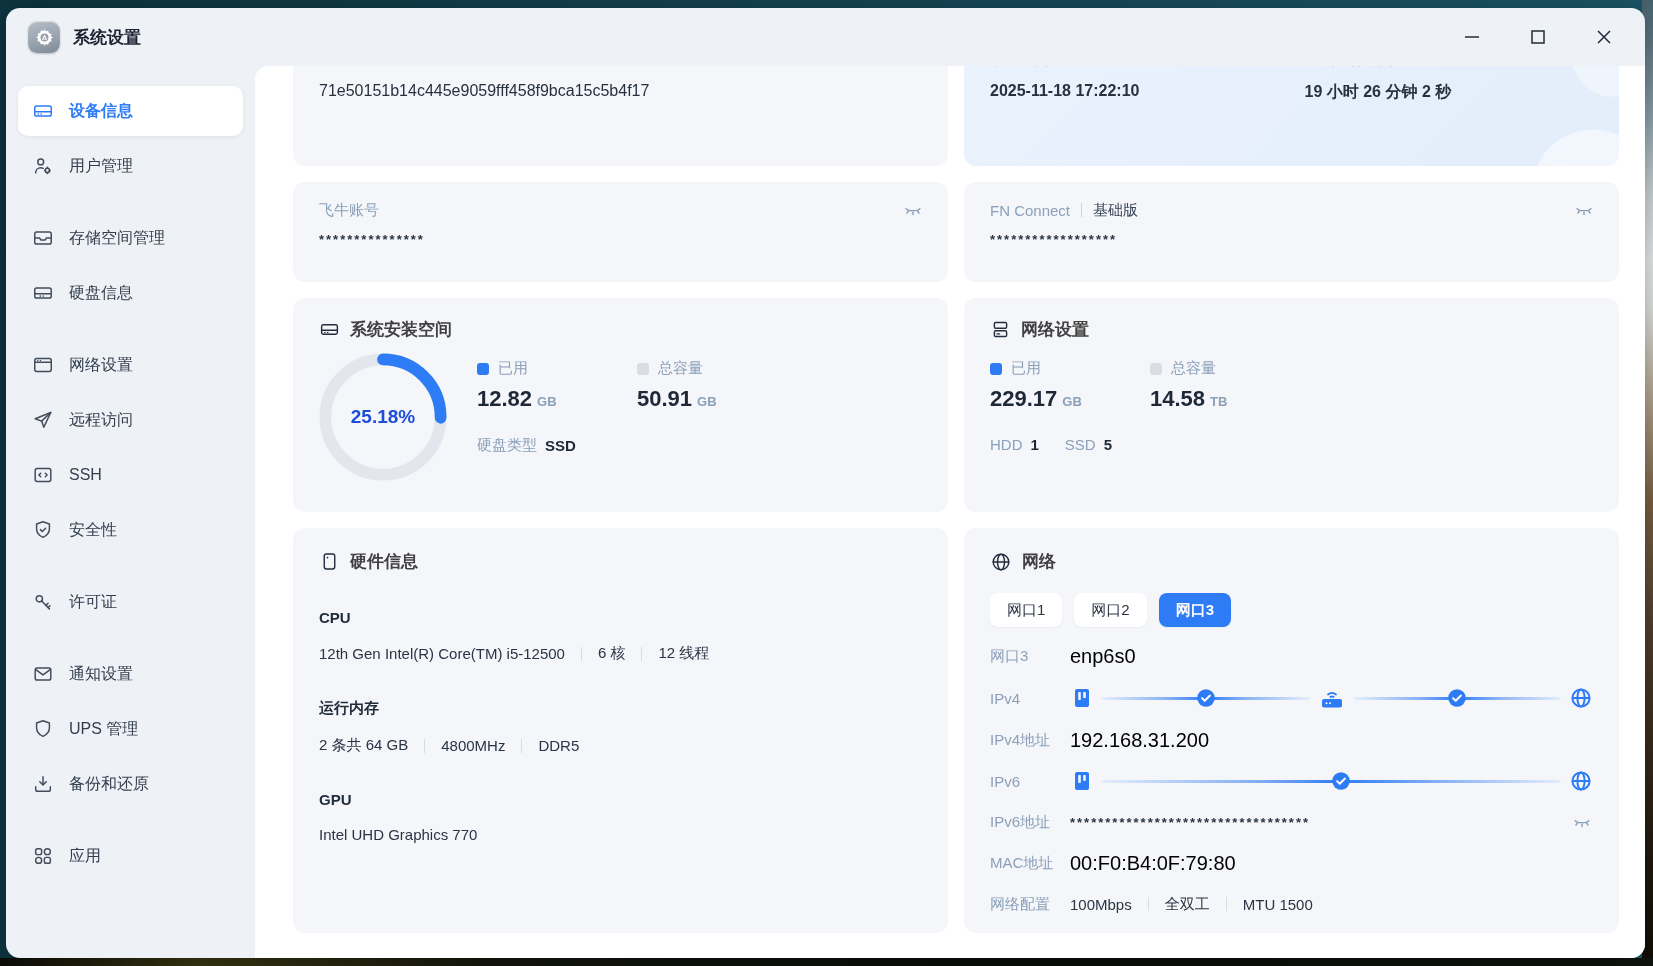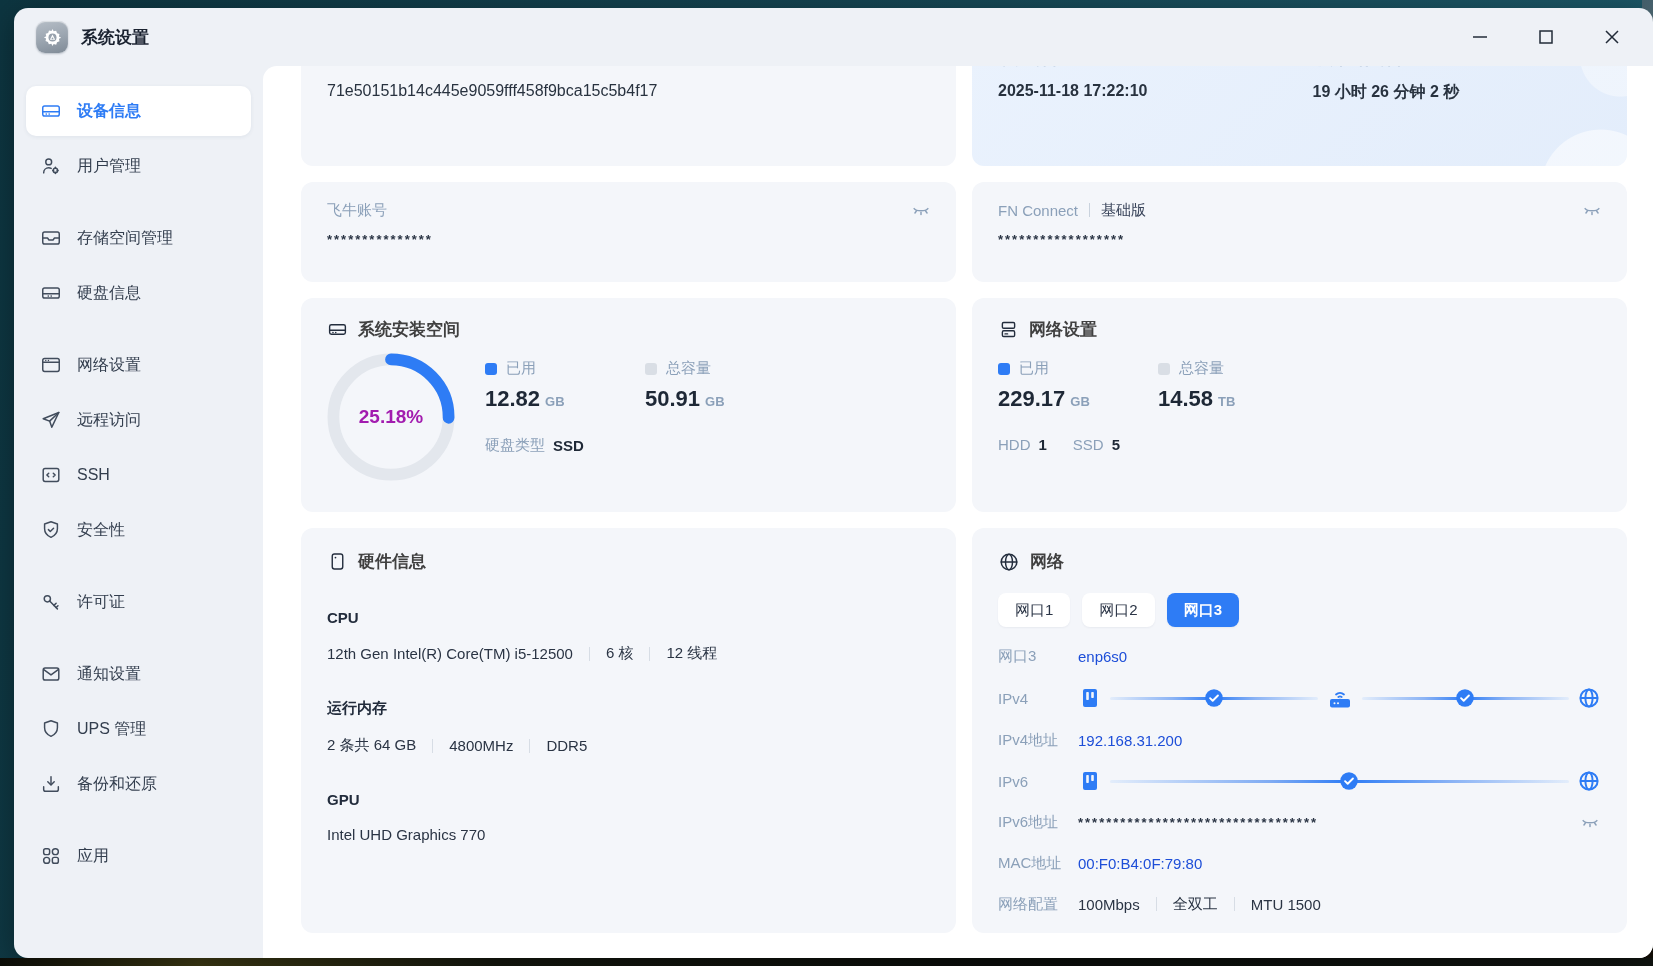--- a/index.html
+++ b/index.html
@@ -13,21 +13,21 @@
     position:absolute;right:0;top:0;width:11px;height:100%;
     background:linear-gradient(180deg,#46626e 0%,#8fa4ae 12%,#cfd9dc 20%,#edf0f0 27%,#e4e7e4 32%,
       #b2a28a 42%,#7c6243 52%,#564231 64%,#372a1b 78%,#20180d 90%,#120d06 100%);
   }
   .wallpaper-bottom{
     position:absolute;left:0;bottom:0;width:100%;height:8px;
     background:linear-gradient(90deg,#0c0d08 0%,#3d3a14 12%,#14170e 30%,#0a0d0a 60%,#101410 100%);
   }
 
   .window{
-    position:absolute;left:14px;top:8px;width:1639px;height:950px;
+    position:absolute;left:6px;top:8px;width:1639px;height:950px;
     background:#eef1f6;border-radius:14px;overflow:hidden;
     display:flex;flex-direction:column;box-shadow:0 6px 30px rgba(0,0,0,.35);
   }
 
   
   .titlebar{height:58px;flex:0 0 58px;display:flex;align-items:center;padding:0 30px 0 22px;}
   .app-icon{
     width:32px;height:32px;border-radius:9px;flex:0 0 32px;
     background:linear-gradient(165deg,#b6bec7 0%,#9aa4af 55%,#7f8a96 100%);
     display:flex;align-items:center;justify-content:center;
@@ -80,21 +80,21 @@
   .stars{margin-top:11px;font-size:13px;letter-spacing:2px;color:#2a3444;font-weight:700;}
 
   
   .card-usage{height:214px;padding:20px 26px;}
   .card-head{display:flex;align-items:center;gap:10px;}
   .card-head .icn{color:#232d3d;}
   .card-title{font-size:17px;font-weight:700;color:#404040;}
   .usage-body{display:flex;align-items:flex-start;gap:30px;margin-top:12px;}
   .donut-wrap{position:relative;width:128px;height:128px;flex:0 0 128px;}
   .donut-pct{position:absolute;inset:0;display:flex;align-items:center;justify-content:center;
-    font-size:19px;font-weight:700;color:#a21caf;}
+    font-size:19px;font-weight:700;color:#1d4ed8;}
   .stats{flex:1;padding-top:6px;}
   .legend-row{display:grid;grid-template-columns:150px 1fr;column-gap:10px;}
   .legend-item{display:flex;align-items:center;gap:9px;font-size:15px;color:#8ba0b9;}
   .sq{width:12px;height:12px;border-radius:3px;flex:0 0 12px;}
   .sq.used{background:#2e7cf5;}
   .sq.total{background:#d9dee5;}
   .big-num{font-size:22px;font-weight:700;color:#1e2836;margin-top:8px;}
   .big-num .unit{font-size:13px;color:#8ba0b9;margin-left:5px;font-weight:700;}
   .sub-row{display:flex;align-items:center;gap:8px;margin-top:24px;font-size:15px;}
   .sub-label{color:#8ba0b9;}
@@ -107,21 +107,21 @@
   .inline-vals{display:flex;align-items:center;font-size:15px;color:#2a3444;margin-top:18px;flex-wrap:nowrap;}
   .vdiv{width:1px;height:14px;background:#d7dde5;margin:0 16px;flex:0 0 1px;}
 
   .tabs{display:flex;gap:12px;margin-top:20px;}
   .tab{height:34px;padding:0 17px;border-radius:8px;background:#ffffff;color:#2b3546;font-size:15px;
     display:flex;align-items:center;justify-content:center;cursor:pointer;box-shadow:0 1px 2px rgba(30,50,90,.06);}
   .tab.selected{background:#2e7cf5;color:#ffffff;font-weight:700;}
 
   .net-row{display:flex;align-items:center;margin-top:17px;min-height:24px;}
   .net-label{width:80px;flex:0 0 80px;font-size:15px;color:#8ba0b9;}
-  .net-value{font-size:15px;color:#1d4ed8;}
+  .net-value{font-size:20px;color:#000000;}
   .net-flex{flex:1;display:flex;align-items:center;}
   .seg{position:relative;flex:1;height:24px;display:flex;align-items:center;margin:0 8px;}
   .seg .line{width:100%;height:3px;border-radius:2px;
     background:linear-gradient(90deg,#e3edfb 0%,#8cb4f5 30%,#2e7cf5 50%,#8cb4f5 70%,#e3edfb 100%);}
   .seg .check{position:absolute;top:50%;transform:translate(-50%,-50%);display:flex;}
   .net-diagram-icon{display:flex;flex:0 0 auto;color:#2e7cf5;}
   .masked-row{flex:1;display:flex;align-items:center;}
   .masked-row .stars{margin-top:0;}
 
   .icn{display:block;}

